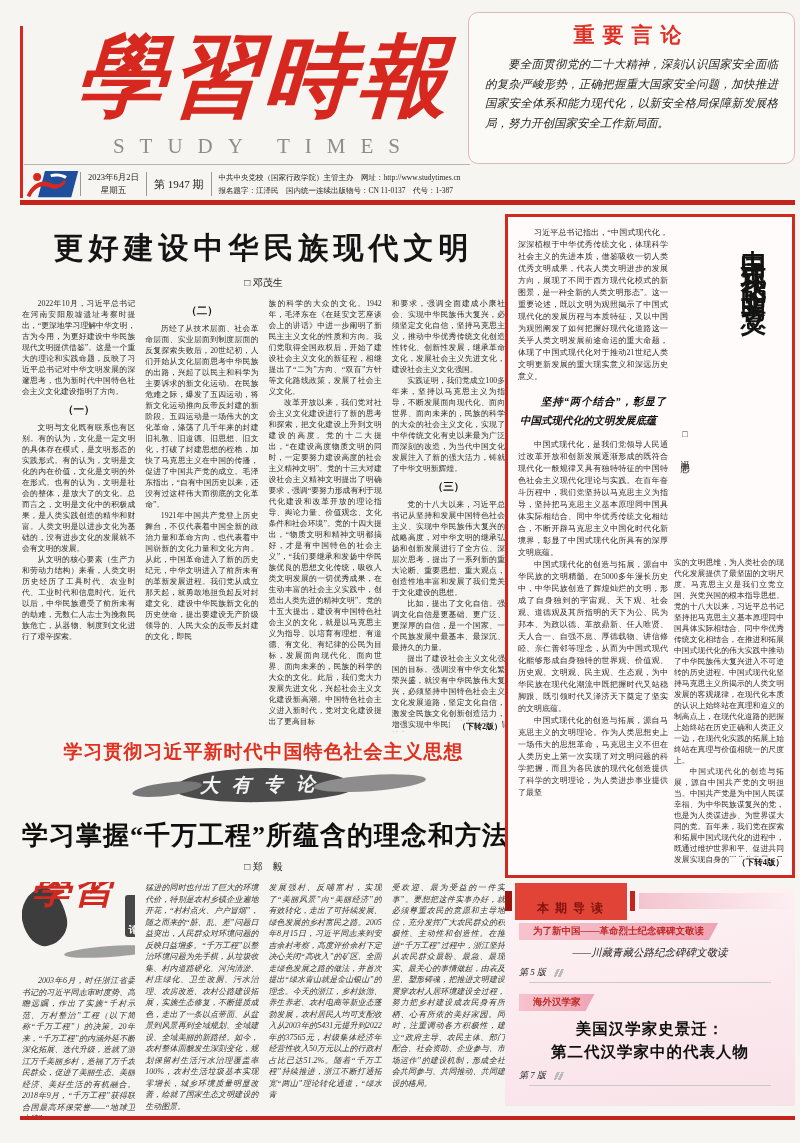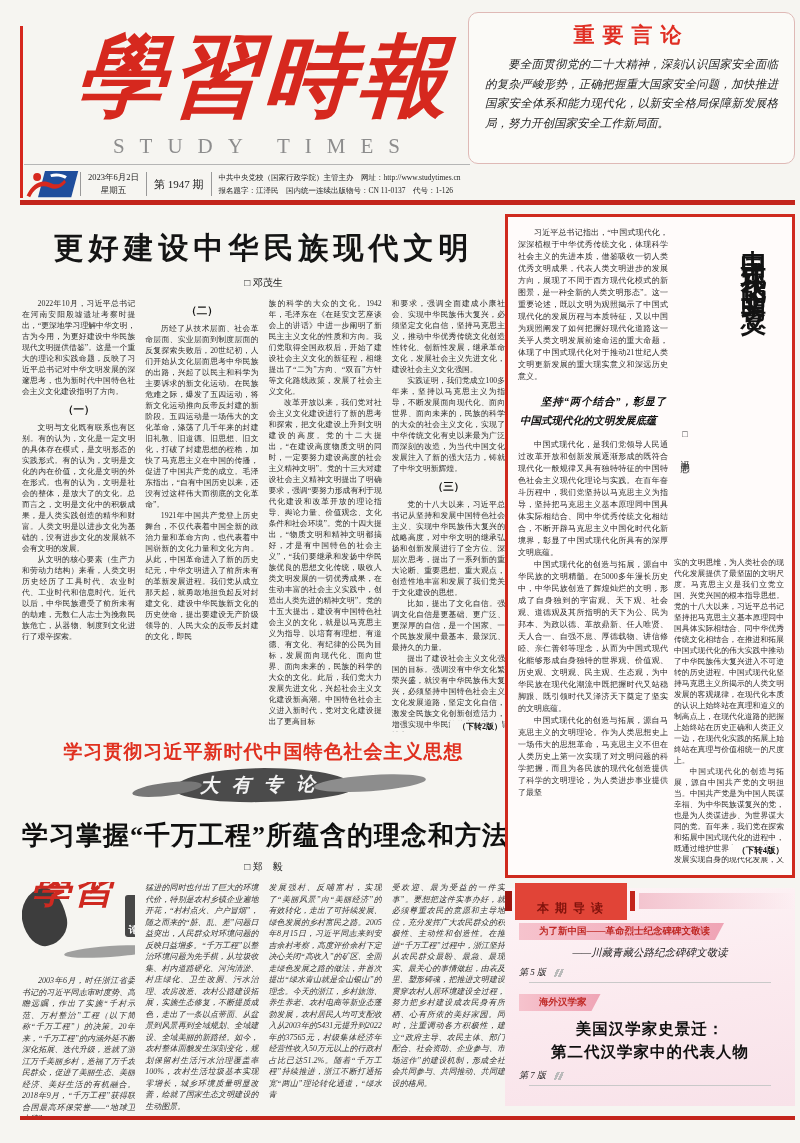--- a/index.html
+++ b/index.html
@@ -77,34 +77,34 @@
   .red-box { position:relative; width:290px; height:664px; border:3px solid #cf2a1e; background:#fffbfa; }
   .colA { position:absolute; left:10px; top:10px; width:150px; height:638px; overflow:hidden;
     font-size:8px; line-height:12px; text-align:justify; color:#2d2d2d; }
   .title-block { position:absolute; left:166px; top:12px; width:108px; height:322px; }
   .v-title { position:absolute; right:12px; top:0; height:320px; writing-mode:vertical-rl; text-orientation:upright;
     font-weight:bold; font-size:25px; letter-spacing:6px; color:#131313; }
   .v-byline { position:absolute; left:4px; top:200px; writing-mode:vertical-rl; text-orientation:upright;
     font-size:9px; color:#333; letter-spacing:2px; }
   .colB { position:absolute; left:166px; top:340px; width:110px; height:308px; overflow:hidden;
     font-size:7.8px; line-height:11px; text-align:justify; color:#2d2d2d; }
-  .note2 { position:absolute; right:8px; bottom:18px; font-weight:bold; font-size:8.5px; background:#fffbfa;
+  .note2 { position:absolute; right:8px; bottom:6px; font-weight:bold; font-size:8.5px; background:#fffbfa;
     padding-left:8px; color:#111;text-align:right; }
 
   .digest { margin-top:10px; width:290px; height:218px;
     background:linear-gradient(170deg,#fdf4f6 0%,#fbe9ee 55%,#f8e2e9 100%); }
   .digest-header { display:flex; align-items:center; height:24px; padding-top:2px; }
   .dg-bar1 { width:7px; height:20px; background:#9d1710; margin-right:3px; }
   .dg-title { background:#e14437; color:#7e120b; font-weight:bold; font-size:12px; letter-spacing:6px;
     padding:17px 18px 3px 22px; font-family:"Liberation Sans","DejaVu Sans",sans-serif; }
   .dg-bar2 { width:5px; height:20px; background:#c3251c; margin-left:3px; }
   .dg-tail { flex:1; height:16px; margin-left:4px; background:linear-gradient(90deg,#f3c4cf,rgba(243,196,207,0)); }
   .digest-item { padding:8px 14px 0 14px; }
   .dg-tag { display:inline-block; background:linear-gradient(90deg,#f6c3cd,#efa4b5); color:#c02a26; font-weight:bold;
-    font-size:9.5px; padding:2px 14px 2px 20px; clip-path:polygon(0 0,100% 0,calc(100% - 9px) 100%,0 100%); }
+    font-size:9.5px; padding:2px 14px 2px 14px; clip-path:polygon(0 0,100% 0,calc(100% - 9px) 100%,0 100%); }
   .dg-t1 { text-align:center; font-weight:bold; font-size:15.5px; color:#101010; margin-top:8px; letter-spacing:1px; }
   .dg-t2 { text-align:center; font-weight:bold; font-size:15.5px; color:#101010; margin-top:2px; letter-spacing:1px; }
   .dg-t2:empty, .dg-sub:empty { display:none; }
   .dg-sub { text-align:center; font-style:italic; font-size:10.5px; color:#222; margin-top:6px; }
   .dg-pagerow { display:flex; justify-content:flex-start; align-items:center; margin-top:6px; }
   .dg-page { font-size:9px; font-style:italic; color:#222; }
   .dg-slash { width:14px; height:8px; margin-left:4px;
     background:linear-gradient(115deg,transparent 40%,#bbb 40%,#bbb 55%,transparent 55%,transparent 65%,#bbb 65%,#bbb 80%,transparent 80%); }
   .dg-line { border-top:1px solid #c9c9c9; margin:3px 10px 0 10px; }
 </style>
@@ -128,21 +128,21 @@
     <div class="dl-sep"></div>
     <div class="dl-date">
       <div>2023年6月2日</div>
       <div>星期五</div>
     </div>
     <div class="dl-sep"></div>
     <div class="dl-issue">第 1947 期</div>
     <div class="dl-sep"></div>
     <div class="dl-pub">
       <div>中共中央党校（国家行政学院）主管主办　网址：http://www.studytimes.cn</div>
-      <div>报名题字：江泽民　国内统一连续出版物号：CN 11-0137　代号：1-126</div>
+      <div>报名题字：江泽民　国内统一连续出版物号：CN 11-0137　代号：1-387</div>
     </div>
   </div>
 
   <div class="quote-box">
     <div class="quote-title">重要言论</div>
     <div class="quote-body">要全面贯彻党的二十大精神，深刻认识国家安全面临的复杂严峻形势，正确把握重大国家安全问题，加快推进国家安全体系和能力现代化，以新安全格局保障新发展格局，努力开创国家安全工作新局面。</div>
   </div>
 
   <div class="rule-top"></div>
 

